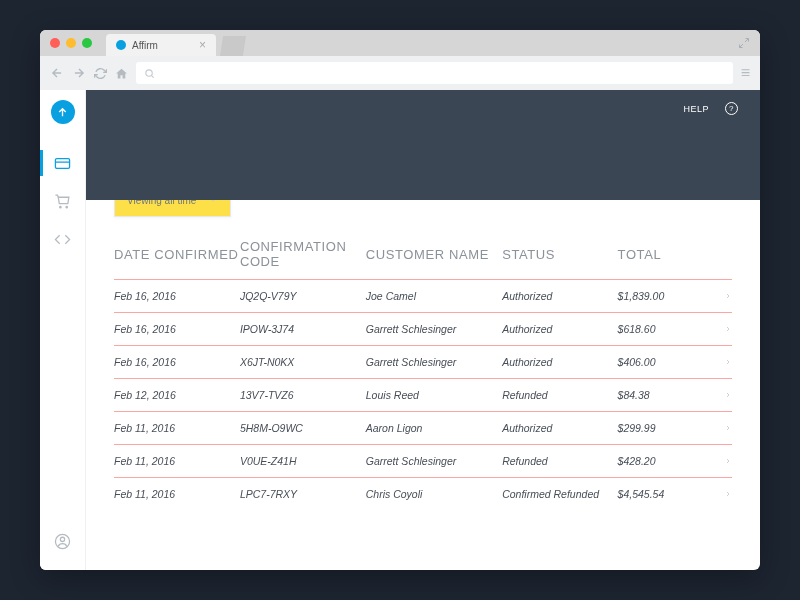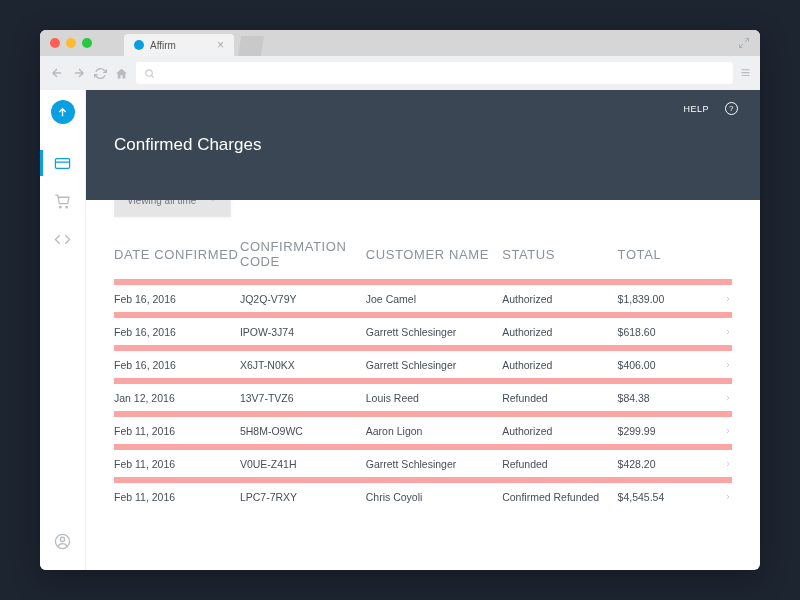--- a/index.html
+++ b/index.html
@@ -4,21 +4,21 @@
   <style>
     * { margin: 0; padding: 0; box-sizing: border-box; font-family: -apple-system, BlinkMacSystemFont, "Segoe UI", Helvetica, Arial, sans-serif; }
     body { background: #1d2531; display: flex; align-items: center; justify-content: center; width: 800px; height: 600px; }
     .window { width: 720px; height: 540px; background: #fff; border-radius: 6px; overflow: hidden; box-shadow: 0 8px 30px rgba(0,0,0,.3); display: flex; flex-direction: column; }
     .titlebar { height: 26px; background: #d6d6d6; display: flex; align-items: center; padding: 0 10px; position: relative; }
     .traffic { display: flex; gap: 6px; }
     .dot { width: 10px; height: 10px; border-radius: 50%; }
     .dot.red { background: #ff5f57; }
     .dot.yellow { background: #febc2e; }
     .dot.green { background: #28c840; }
-    .tabstrip { margin-left: 32px; display: flex; align-items: flex-end; height: 100%; }
+    .tabstrip { margin-left: 14px; display: flex; align-items: flex-end; height: 100%; }
     .tab { background: #f2f2f2; height: 22px; border-top-left-radius: 4px; border-top-right-radius: 4px; display: flex; align-items: center; padding: 0 10px; font-size: 10px; color: #555; gap: 6px; min-width: 110px; position: relative; }
     .tab-fav { width: 10px; height: 10px; border-radius: 50%; background: #09a0e1; display: inline-block; }
     .tab-close { color: #aaa; font-size: 12px; margin-left: auto; }
     .tab-new { width: 26px; height: 20px; background: #c9c9c9; margin-left: 4px; clip-path: polygon(12% 0, 100% 0, 88% 100%, 0 100%); }
     .expand { margin-left: auto; color: #a7b0b7; }
     .toolbar { height: 34px; background: #eef0f2; display: flex; align-items: center; padding: 0 10px; gap: 8px; }
     .tb-ic { color: #b5bbc0; display: flex; align-items: center; }
     .addr { flex: 1; height: 22px; background: #fff; border-radius: 3px; display: flex; align-items: center; padding: 0 8px; color: #c6cbd0; }
     .hamburger { color: #b5bbc0; font-size: 16px; }
     .app { flex: 1; display: flex; min-height: 0; }
@@ -32,26 +32,26 @@
     .header { background: #3a4653; height: 110px; padding: 0 28px; display: flex; align-items: center; position: relative; color: #fff; }
     .header h1 { font-weight: 400; font-size: 17px; }
     .help { position: absolute; right: 22px; top: 12px; font-size: 9px; letter-spacing: .5px; display: flex; align-items: center; gap: 16px; }
     .help-circ { width: 13px; height: 13px; border: 1.3px solid #fff; border-radius: 50%; display: inline-flex; align-items: center; justify-content: center; font-size: 8px; }
     .content { flex: 1; padding: 0 28px; overflow: hidden; }
     .controls { display: flex; gap: 8px; margin-top: -17px; }
     .search-wrap { flex: 1; display: flex; height: 34px; box-shadow: 0 1px 3px rgba(0,0,0,.08); }
     .search-in { flex: 1; border: 1px solid #e6e8eb; border-right: none; font-size: 10px; padding: 0 12px; color: #333; outline: none; }
     .search-in::placeholder { color: #b5bbc0; }
     .search-btn { width: 42px; background: #1580ff; border: none; display: flex; align-items: center; justify-content: center; color: #fff; cursor: pointer; }
-    .filter { height: 34px; background: #e5e5e5; border: 1px solid #e6e8eb; font-size: 10px; color: #6f7780; display: flex; align-items: center; padding: 0 12px; gap: 12px; cursor: pointer; box-shadow: 0 1px 3px rgba(0,0,0,.05); }
+    .filter { height: 34px; background: #fde047; border: 1px solid #e6e8eb; font-size: 10px; color: #6f7780; display: flex; align-items: center; padding: 0 12px; gap: 12px; cursor: pointer; box-shadow: 0 1px 3px rgba(0,0,0,.05); }
     .filter svg { color: #c6cbd0; }
     .table { margin-top: 22px; }
     .thead, .trow { display: grid; grid-template-columns: 1.2fr 1.2fr 1.3fr 1.1fr .9fr 20px; align-items: center; }
     .thead { font-size: 13px; letter-spacing: .6px; color: #8b929a; text-transform: uppercase; padding-bottom: 10px; }
-    .trow { font-size: 10.5px; color: #474e57; height: 33px; border-top: 6px solid #fca5a5; }
+    .trow { font-size: 10.5px; color: #474e57; height: 33px; border-top: 1px solid #fca5a5; font-style: italic; }
     .trow .chev { color: #cdd2d7; justify-self: end; }
     svg { display: block; }
   </style>
 </head>
 <body>
 
 <div class="window">
   <div class="titlebar">
     <div class="traffic">
       <span class="dot red"></span>
@@ -134,21 +134,20 @@
         <svg width="17" height="17" viewBox="0 0 24 24" fill="none" stroke="currentColor" stroke-width="1.8">
             <circle cx="12" cy="12" r="10"></circle>
             <circle cx="12" cy="9" r="3"></circle>
             <path d="M6 19c1-3 4-4 6-4s5 1 6 4"></path>
           </svg>
       </div>
     </div>
 
     <div class="main">
       <div class="header">
-        <h1>Confirmed Charges</h1>
         <div class="help">
           <span>HELP</span>
           <span class="help-circ">?</span>
         </div>
       </div>
 
       <div class="content">
         <div class="controls">
           <div class="filter">
             <span>Viewing all time</span>
@@ -198,21 +197,21 @@
                 <span>Garrett Schlesinger</span>
                 <span>Authorized</span>
                 <span>$406.00</span>
                 <span class="chev">
                   <svg width="8" height="8" viewBox="0 0 24 24" fill="none" stroke="currentColor" stroke-width="3">
                     <path d="M9 18l6-6-6-6"></path>
                   </svg>
                 </span>
               </div>
               <div class="trow">
-                <span>Jan 12, 2016</span>
+                <span>Feb 12, 2016</span>
                 <span>13V7-TVZ6</span>
                 <span>Louis Reed</span>
                 <span>Refunded</span>
                 <span>$84.38</span>
                 <span class="chev">
                   <svg width="8" height="8" viewBox="0 0 24 24" fill="none" stroke="currentColor" stroke-width="3">
                     <path d="M9 18l6-6-6-6"></path>
                   </svg>
                 </span>
               </div>

